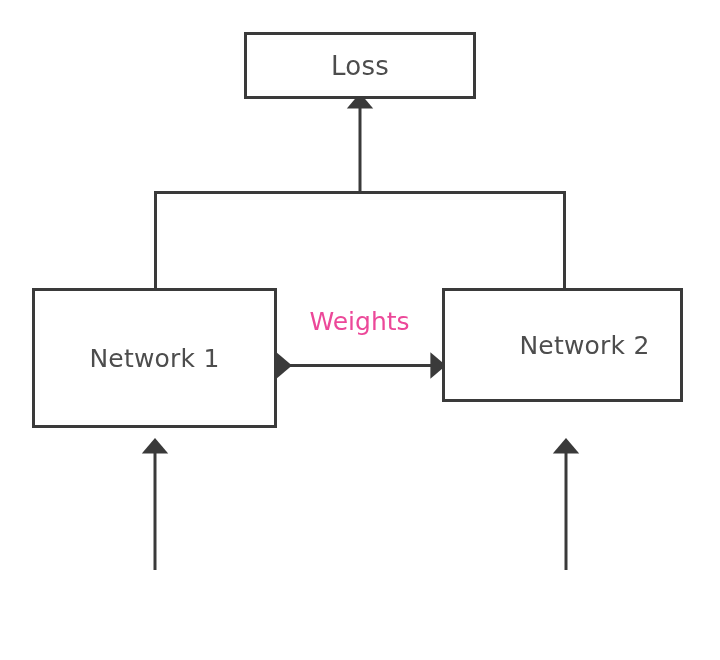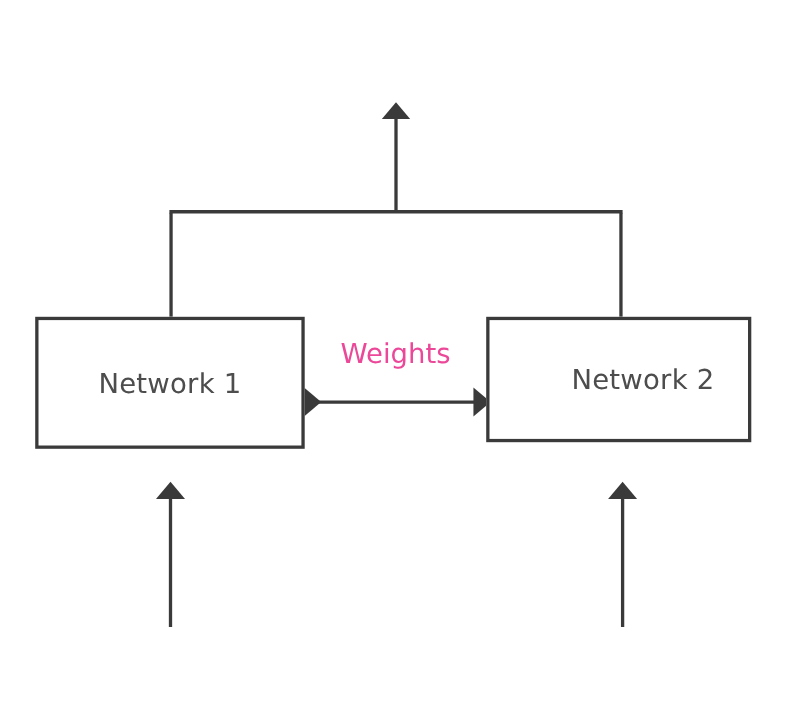--- a/index.html
+++ b/index.html
@@ -43,21 +43,21 @@
     left: 244px;
     top: 32px;
     width: 232px;
     height: 67px;
     font-size: 26px;
   }
   #node-network-1 {
     left: 32px;
     top: 288px;
     width: 245px;
-    height: 120px;
+    height: 140px;
     font-size: 25px;
   }
   #node-network-2 {
     left: 442px;
     top: 288px;
     width: 241px;
     height: 114px;
     font-size: 25px;
     padding-left: 44px;
   }
@@ -111,20 +111,21 @@
 
     <line x1="564.5" y1="288" x2="564.5" y2="193.5" stroke="#3a3a3a" stroke-width="3"></line>
 
     <line x1="154" y1="192.5" x2="566" y2="192.5" stroke="#3a3a3a" stroke-width="3"></line>
 
     <line x1="360" y1="192" x2="360" y2="102" stroke="#3a3a3a" stroke-width="3" marker-end="url(#arrow-up)"></line>
 
     <line x1="283" y1="365.5" x2="437" y2="365.5" stroke="#3a3a3a" stroke-width="3" marker-start="url(#arrow-left)" marker-end="url(#arrow-right)"></line>
   </svg>
 
+  <div class="node-box" id="node-loss">Loss</div>
 
   <div class="node-box" id="node-network-1">Network 1</div>
 
   <div class="node-box" id="node-network-2">Network 2</div>
 
   <div class="edge-label" id="label-weights">Weights</div>
 
 
 
 </div>

